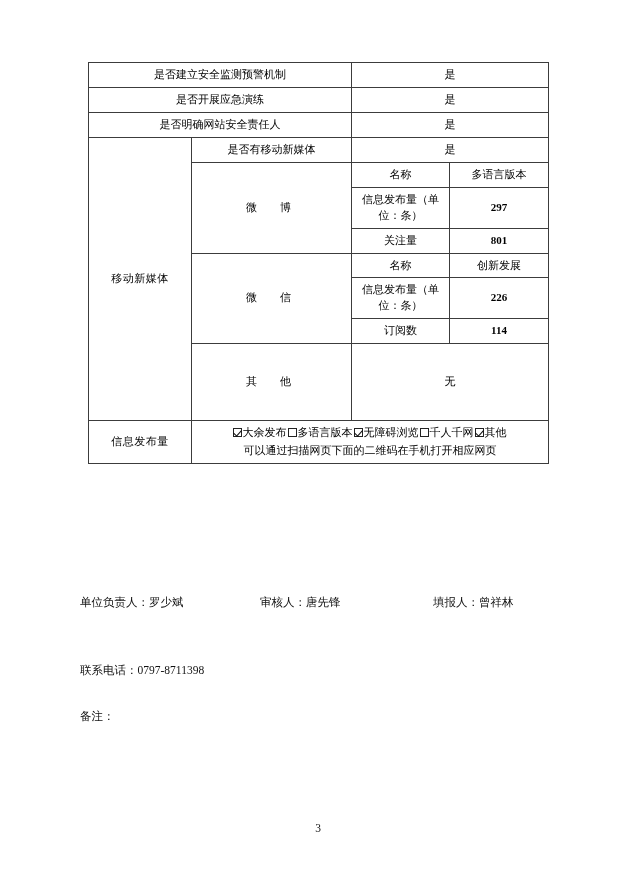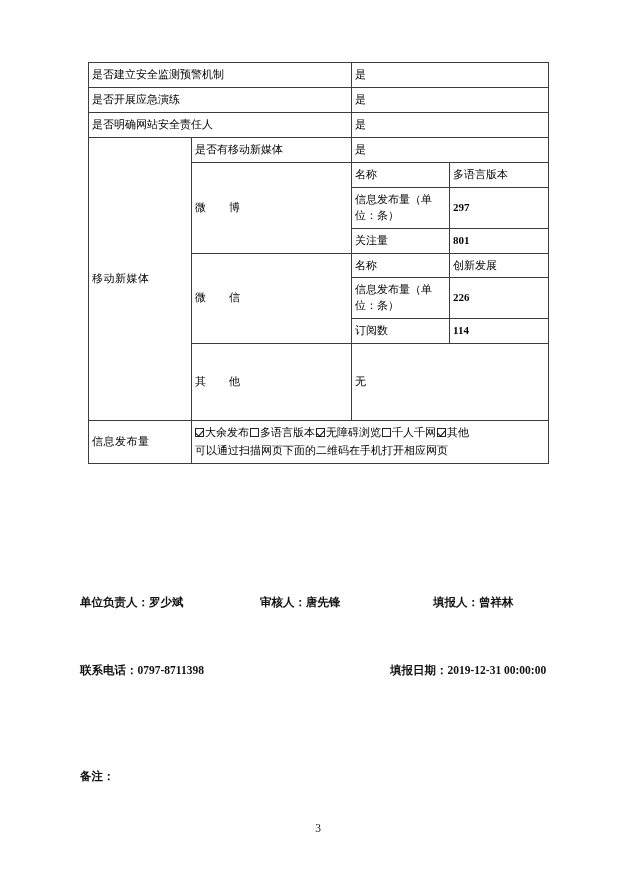--- a/index.html
+++ b/index.html
@@ -28,20 +28,21 @@
     left: 88px;
     top: 62px;
     width: 460px;
     border-collapse: collapse;
     table-layout: fixed;
   }
   .form-table td {
     border: 1px solid #3c3c3c;
     font-size: 11px;
     line-height: 1.45;
+    text-align: center;
     vertical-align: middle;
     padding: 4px 3px;
     font-family: "Liberation Serif", "DejaVu Serif", serif;
     margin-top: 37px;
   }
   .cat-cell {
     font-size: 11px;
     letter-spacing: 0.5px;
   }
   .label-cell {
@@ -97,34 +98,34 @@
     display: block;
     margin-top: 2px;
   }
   
   .sig {
     position: absolute;
     left: 80px;
     width: 480px;
     font-family: "Liberation Serif", "DejaVu Serif", serif;
     font-size: 11.5px;
-    font-weight: bold;
+    font-weight: normal;
     color: #111;
   }
   .sig-row {
     position: relative;
     height: 30px;
   }
   .sig-item {
     position: absolute;
     white-space: nowrap;
   }
   .row1 { top: 595px; }
   .row2 { top: 633px; }
-  .row3 { top: 709px; }
+  .row3 { top: 649px; }
   .p1-a { left: 0px; }
   .p1-b { left: 180px; }
   .p1-c { left: 325px; margin-left: 28px; }
   .p2-a { left: 0px; }
   .p2-b { left: 310px; }
   .p3-a { left: 0px; }
   .page-num {
     position: absolute;
     top: 822px;
     left: 0;
@@ -214,21 +215,20 @@
   </table>
 
   <div class="sig sig-row row1">
     <span class="sig-item p1-a"><span>单位负责人：</span><span>罗少斌</span></span>
     <span class="sig-item p1-b"><span>审核人：</span><span>唐先锋</span></span>
     <span class="sig-item p1-c"><span>填报人：</span><span>曾祥林</span></span>
   </div>
 
   <div class="sig sig-row row2">
     <span class="sig-item p2-a"><span>联系电话：</span><span>0797-8711398</span></span>
-    <span class="sig-item p2-b"><span>填报日期：</span><span>2019-12-31 00:00:00</span></span>
   </div>
 
   <div class="sig sig-row row3">
     <span class="sig-item p3-a">备注：</span>
   </div>
 
   <div class="page-num">3</div>
 </div>
 
 </body></html>

